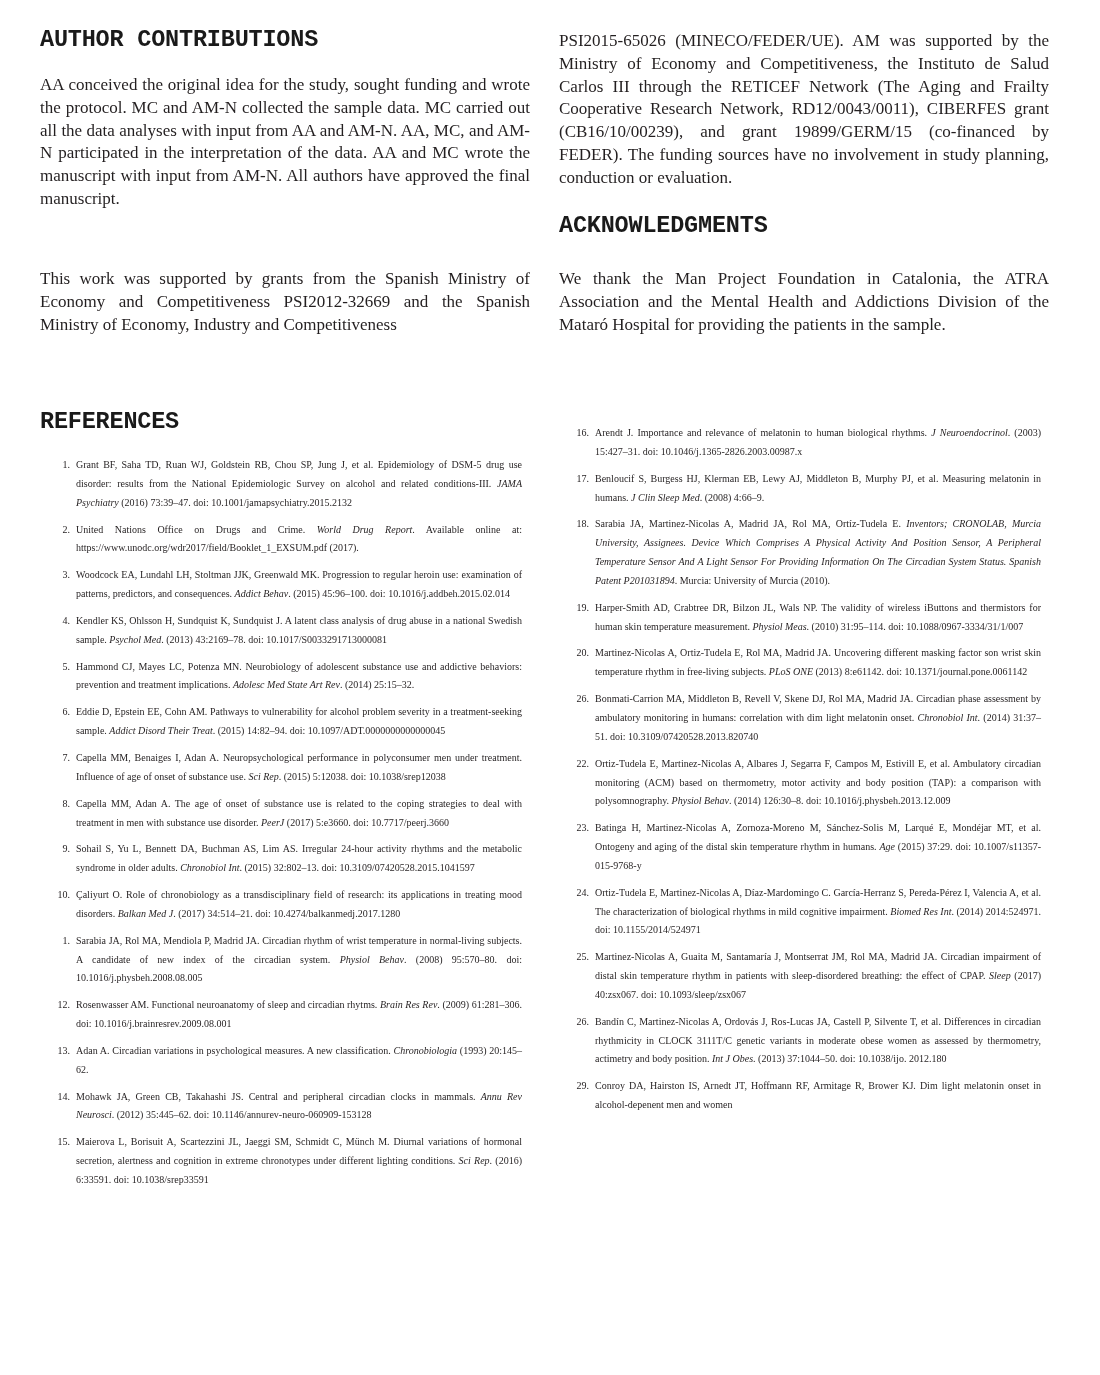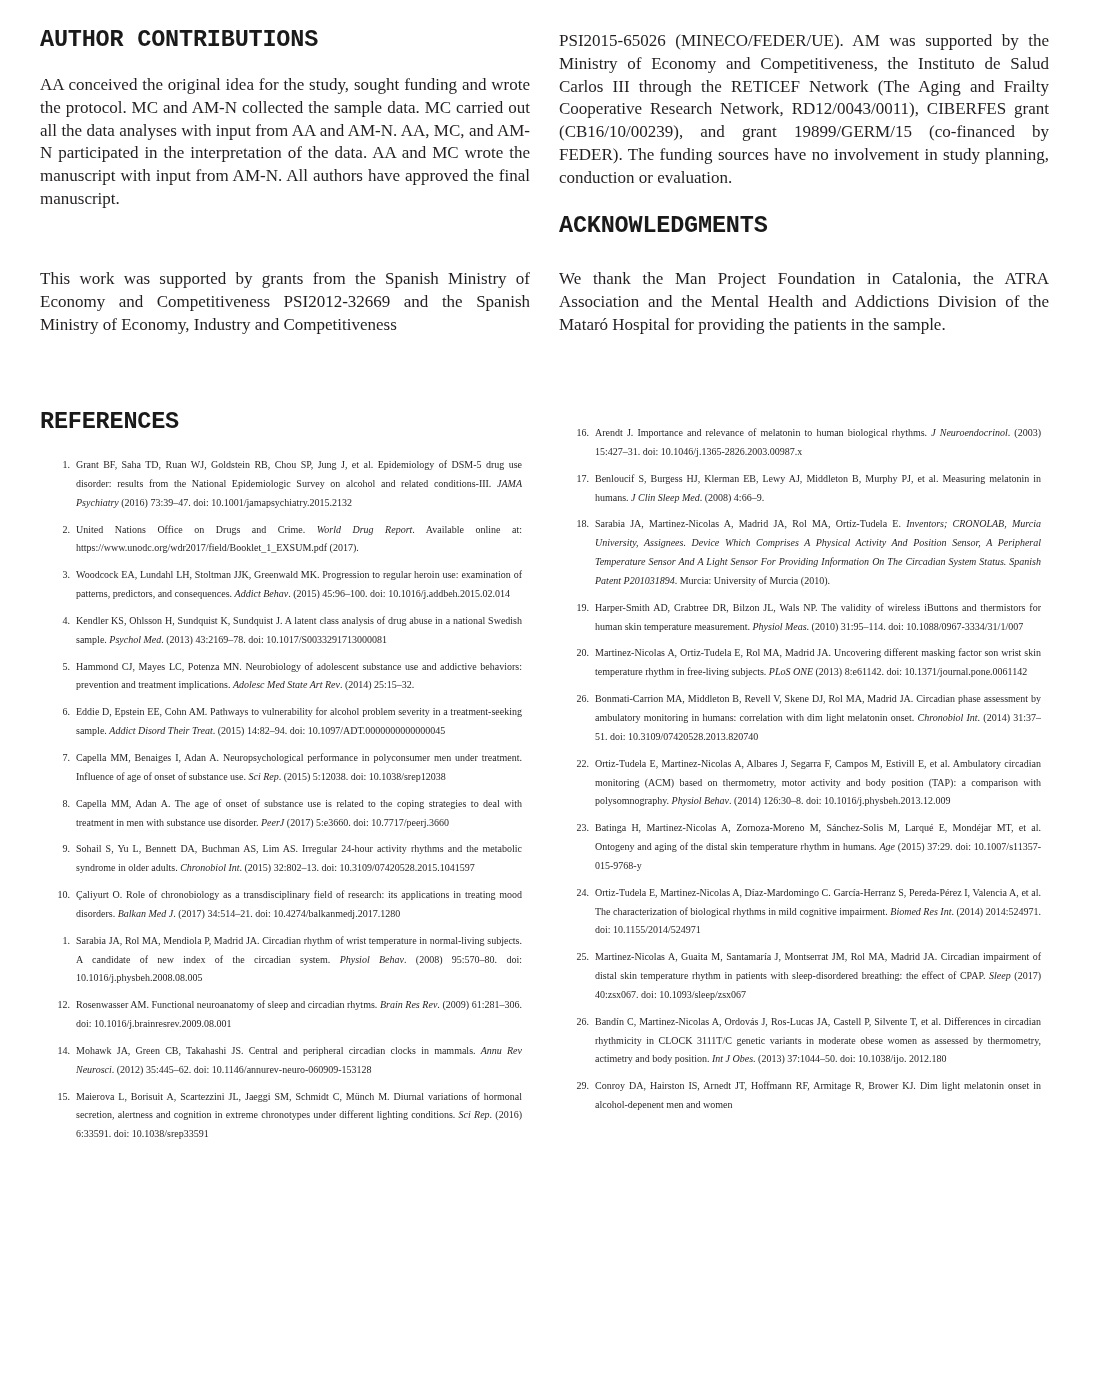--- a/index.html
+++ b/index.html
@@ -62,20 +62,21 @@
       <li><span class="num">3.</span><span>Woodcock EA, Lundahl LH, Stoltman JJK, Greenwald MK. Progression to regular heroin use: examination of patterns, predictors, and consequences. </span><span class="it">Addict Behav</span><span>. (2015) 45:96–100. doi: 10.1016/j.addbeh.2015.02.014</span></li>
       <li><span class="num">4.</span><span>Kendler KS, Ohlsson H, Sundquist K, Sundquist J. A latent class analysis of drug abuse in a national Swedish sample. </span><span class="it">Psychol Med</span><span>. (2013) 43:2169–78. doi: 10.1017/S0033291713000081</span></li>
       <li><span class="num">5.</span><span>Hammond CJ, Mayes LC, Potenza MN. Neurobiology of adolescent substance use and addictive behaviors: prevention and treatment implications. </span><span class="it">Adolesc Med State Art Rev</span><span>. (2014) 25:15–32.</span></li>
       <li><span class="num">6.</span><span>Eddie D, Epstein EE, Cohn AM. Pathways to vulnerability for alcohol problem severity in a treatment-seeking sample. </span><span class="it">Addict Disord Their Treat</span><span>. (2015) 14:82–94. doi: 10.1097/ADT.0000000000000045</span></li>
       <li><span class="num">7.</span><span>Capella MM, Benaiges I, Adan A. Neuropsychological performance in polyconsumer men under treatment. Influence of age of onset of substance use. </span><span class="it">Sci Rep</span><span>. (2015) 5:12038. doi: 10.1038/srep12038</span></li>
       <li><span class="num">8.</span><span>Capella MM, Adan A. The age of onset of substance use is related to the coping strategies to deal with treatment in men with substance use disorder. </span><span class="it">PeerJ</span><span> (2017) 5:e3660. doi: 10.7717/peerj.3660</span></li>
       <li><span class="num">9.</span><span>Sohail S, Yu L, Bennett DA, Buchman AS, Lim AS. Irregular 24-hour activity rhythms and the metabolic syndrome in older adults. </span><span class="it">Chronobiol Int</span><span>. (2015) 32:802–13. doi: 10.3109/07420528.2015.1041597</span></li>
       <li class="wide"><span class="num">10.</span><span>Çaliyurt O. Role of chronobiology as a transdisciplinary field of research: its applications in treating mood disorders. </span><span class="it">Balkan Med J</span><span>. (2017) 34:514–21. doi: 10.4274/balkanmedj.2017.1280</span></li>
       <li class="wide"><span class="num">1.</span><span>Sarabia JA, Rol MA, Mendiola P, Madrid JA. Circadian rhythm of wrist temperature in normal-living subjects. A candidate of new index of the circadian system. </span><span class="it">Physiol Behav</span><span>. (2008) 95:570–80. doi: 10.1016/j.physbeh.2008.08.005</span></li>
       <li class="wide"><span class="num">12.</span><span>Rosenwasser AM. Functional neuroanatomy of sleep and circadian rhytms. </span><span class="it">Brain Res Rev</span><span>. (2009) 61:281–306. doi: 10.1016/j.brainresrev.2009.08.001</span></li>
+      <li class="wide"><span class="num">13.</span><span>Adan A. Circadian variations in psychological measures. A new classification. </span><span class="it">Chronobiologia</span><span> (1993) 20:145–62.</span></li>
       <li class="wide"><span class="num">14.</span><span>Mohawk JA, Green CB, Takahashi JS. Central and peripheral circadian clocks in mammals. </span><span class="it">Annu Rev Neurosci</span><span>. (2012) 35:445–62. doi: 10.1146/annurev-neuro-060909-153128</span></li>
       <li class="wide"><span class="num">15.</span><span>Maierova L, Borisuit A, Scartezzini JL, Jaeggi SM, Schmidt C, Münch M. Diurnal variations of hormonal secretion, alertness and cognition in extreme chronotypes under different lighting conditions. </span><span class="it">Sci Rep</span><span>. (2016) 6:33591. doi: 10.1038/srep33591</span></li>
     </ol>
 </div>
 
 <div class="col right" style="top:416px;">
   <ol class="refs" id="refs-right">
       <li class="wide"><span class="num">16.</span><span>Arendt J. Importance and relevance of melatonin to human biological rhythms. </span><span class="it">J Neuroendocrinol</span><span>. (2003) 15:427–31. doi: 10.1046/j.1365-2826.2003.00987.x</span></li>
       <li class="wide"><span class="num">17.</span><span>Benloucif S, Burgess HJ, Klerman EB, Lewy AJ, Middleton B, Murphy PJ, et al. Measuring melatonin in humans. </span><span class="it">J Clin Sleep Med</span><span>. (2008) 4:66–9.</span></li>
       <li class="wide"><span class="num">18.</span><span>Sarabia JA, Martinez-Nicolas A, Madrid JA, Rol MA, Ortíz-Tudela E. </span><span class="it">Inventors; CRONOLAB, Murcia University, Assignees. Device Which Comprises A Physical Activity And Position Sensor, A Peripheral Temperature Sensor And A Light Sensor For Providing Information On The Circadian System Status. Spanish Patent P201031894</span><span>. Murcia: University of Murcia (2010).</span></li>

